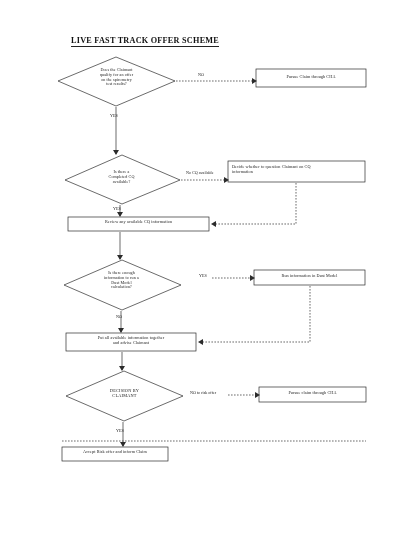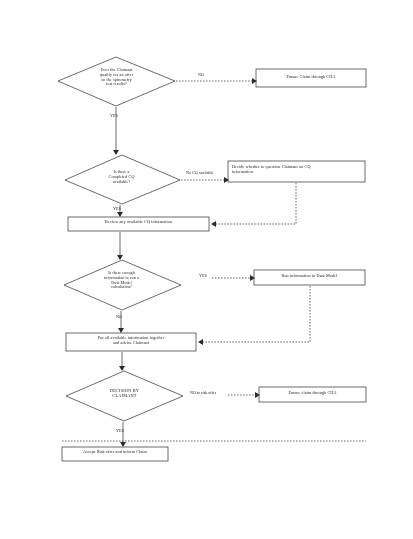--- a/index.html
+++ b/index.html
@@ -54,20 +54,21 @@
   .cap-label {
     font-size: 4.3px;
     letter-spacing: 0.2px;
   }
 </style>
 </head>
 <body>
 
 <div id="page">
 
+  <div class="title">LIVE FAST TRACK OFFER SCHEME</div>
 
   <svg id="flow" viewBox="0 0 413 539">
     <g fill="none" stroke="#2b2b2b" stroke-width="0.7">
 
       <polygon points="116,57 175,81 116,106 58,81" fill="#ffffff"></polygon>
 
       <rect x="256" y="69" width="110" height="18" fill="#ffffff"></rect>
 
       <polygon points="122,155 180,180 122,204 65,180" fill="#ffffff"></polygon>
 

